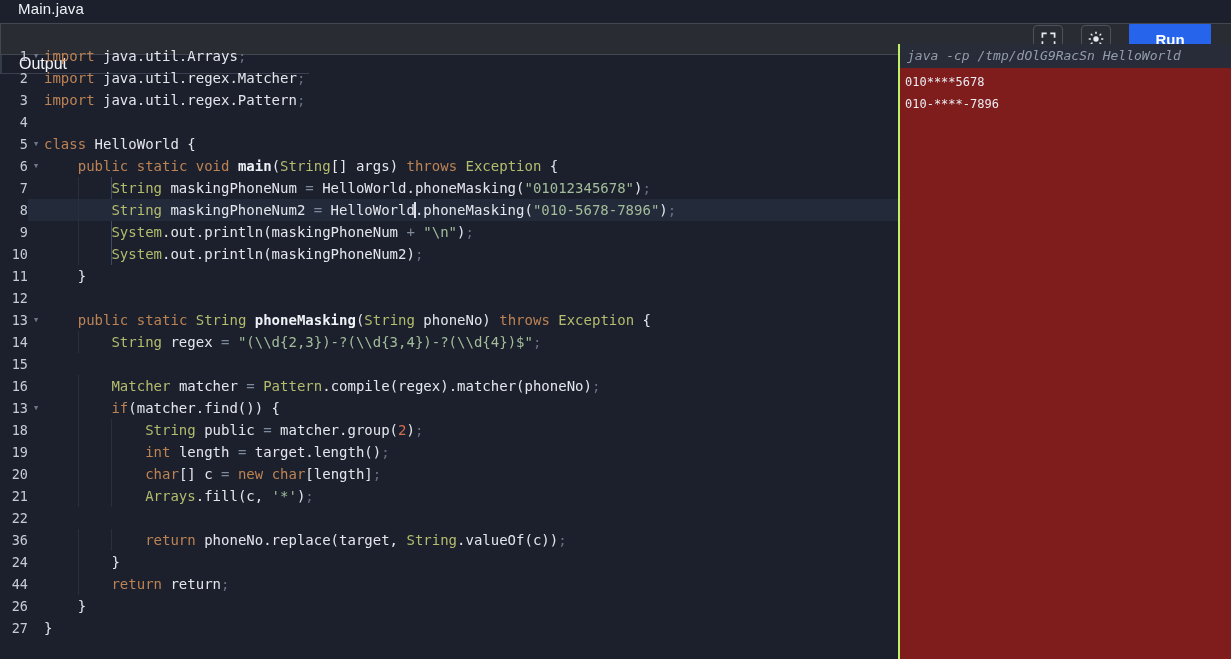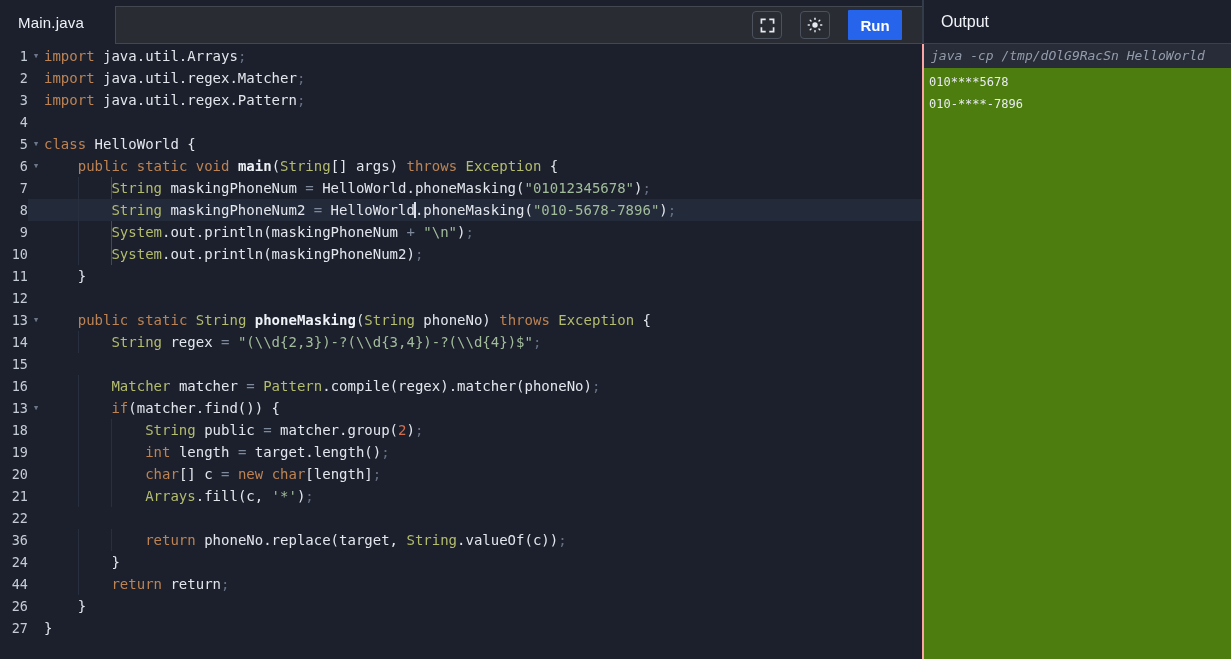--- a/index.html
+++ b/index.html
@@ -2,40 +2,40 @@
 <html><head>
 <meta charset="utf-8">
 <style>
   html,body{margin:0;padding:0;background:#14181f;}
   .app{
     position:relative;width:1231px;height:659px;overflow:hidden;
     background:#1b202c;font-family:"Liberation Sans",sans-serif;
     -webkit-font-smoothing:antialiased;
   }
   
-  .header{display:flex;height:44px;width:100%;}
+  .header{display:flex;height:44px;width:100%;flex-direction:column;}
   .tab{
     width:115px;box-sizing:border-box;display:flex;align-items:center;
     padding-left:18px;background:#1b202c;color:#eef1f6;font-size:15px;
     letter-spacing:.2px;cursor:pointer;flex:none;
   }
   .toolbar{
     flex:1;box-sizing:border-box;margin-top:6px;height:38px;
     background:#292c33;border:1px solid #43474f;border-right:none;
     display:flex;align-items:center;justify-content:flex-end;
     gap:18px;padding-right:20px;
   }
   .icon-btn{
     width:30px;height:28px;box-sizing:border-box;border:1px solid #4b515d;
     border-radius:4px;background:transparent;display:flex;align-items:center;
     justify-content:center;cursor:pointer;padding:0;
   }
   .icon-btn svg{display:block;}
   .run-btn{
-    width:54px;height:30px;border:none;border-radius:1px;
+    width:82px;height:30px;border:none;border-radius:1px;
     background:var(--accent,#2564eb);color:#ffffff;font-family:"Liberation Sans",sans-serif;
     font-size:15px;font-weight:bold;cursor:pointer;
   }
   .output-header{
     width:309px;flex:none;box-sizing:border-box;border-left:2px solid #343b49;
     border-bottom:1px solid #3a4050;display:flex;align-items:center;
     padding-left:17px;color:#f2f4f8;font-size:16px;background:#1b202c;
   }
   
   .main{display:flex;height:615px;width:100%;}
@@ -61,22 +61,22 @@
   .tk-nu{color:var(--c-nu,#d26e50);}
   .tk-op{color:var(--c-op,#7f8a9d);}
   .tk-pu{color:var(--c-pu,#667084);}
   .tk-fn{color:#eef1f6;font-weight:bold;}
   .cursor{
     display:inline-block;width:2px;height:16px;background:#dde2ec;
     vertical-align:-3px;margin:0 -1px;
   }
   
   .output{
-    width:309px;flex:none;box-sizing:border-box;border-left:2px solid #fca5a5;
-    background:#4d7c0f;display:flex;flex-direction:column;
+    width:333px;flex:none;box-sizing:border-box;border-left:2px solid #bef264;
+    background:#7f1d1d;display:flex;flex-direction:column;
   }
   .out-cmd{
     background:#272c38;color:#959cab;font-style:italic;
     font-family:"DejaVu Sans Mono",monospace;font-size:13px;
     padding:4px 7px;line-height:16px;white-space:pre;overflow:hidden;
   }
   .out-lines{padding-top:3px;}
   .out-line{
     font-family:"DejaVu Sans Mono",monospace;font-size:12px;color:#e9ecf2;
     line-height:22px;padding-left:5px;white-space:pre;

